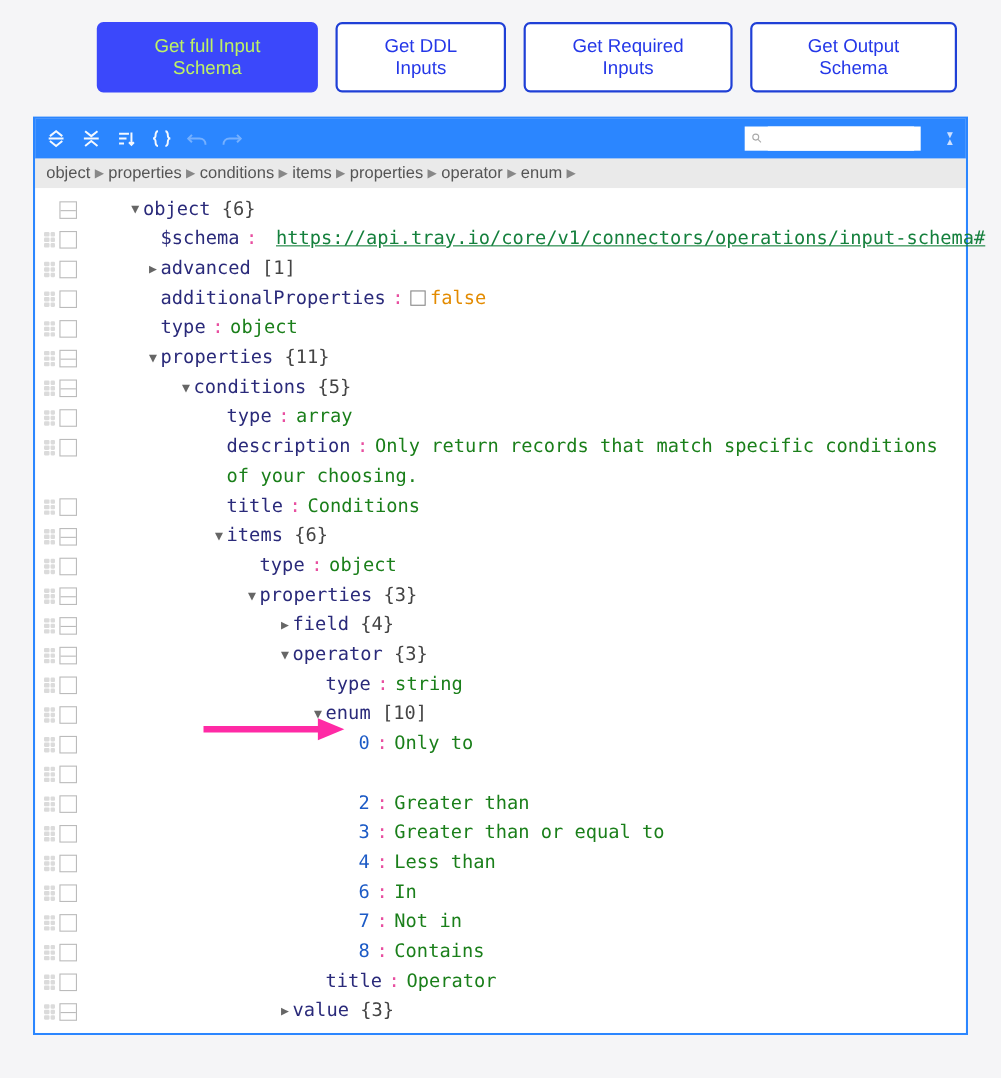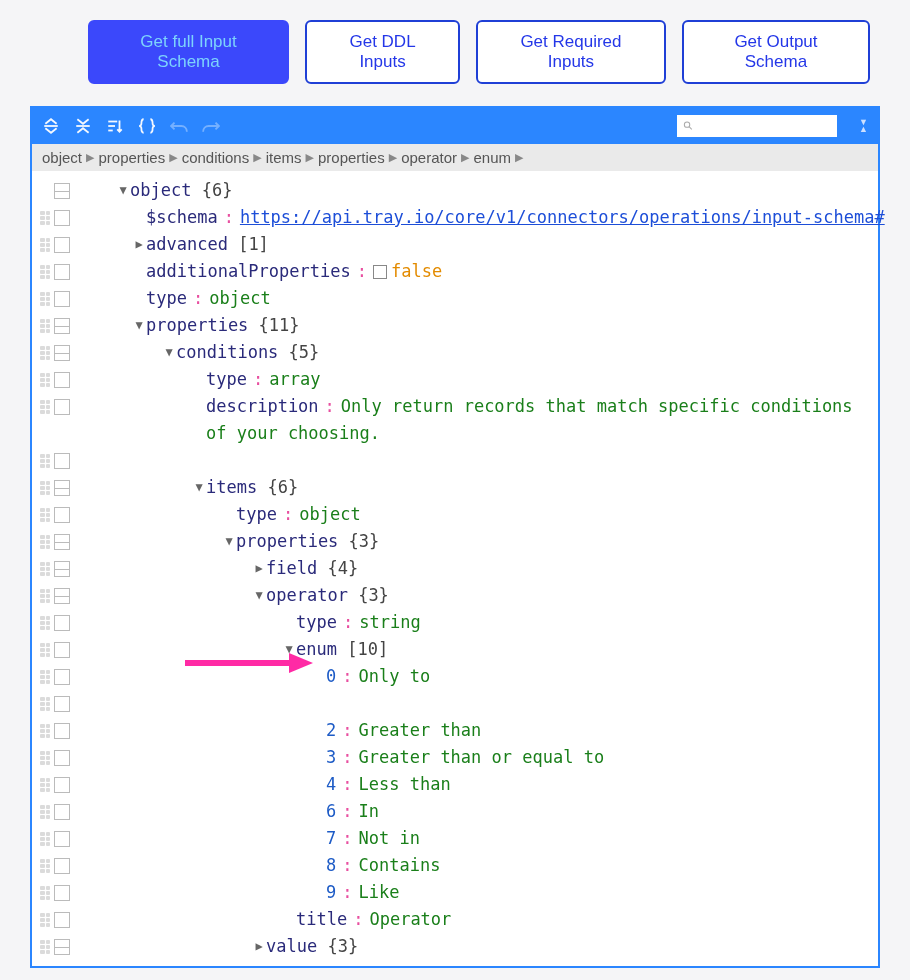--- a/index.html
+++ b/index.html
@@ -21,21 +21,21 @@
     border-radius: 6px;
     font-size: 17px;
     font-weight: 500;
     cursor: pointer;
     border: 2px solid #1f3fd6;
     background: #fff;
     color: #2437e8;
   }
   .btn.primary {
     background: #3b48fb;
-    color: #7dd3fc;
+    color: #bef264;
     border-color: #3b48fb;
     margin-left: 32px;
   }
   .editor-frame {
     margin: 0 30px;
     border: 2px solid #2b86ff;
   }
   .toolbar {
     background: #2b86ff;
     height: 36px;
@@ -130,21 +130,21 @@
     font-size:12px;
     justify-content:center;
     cursor:pointer;
   }
   .content {
     display:inline;
   }
   .key { color:#2a2a7a; }
   .count { color:#444; }
   .colon { color:#e84fa0; padding:0 6px; }
-  .val-link { color:#1d4ed8; text-decoration:underline; }
+  .val-link { color:#15803d; text-decoration:underline;margin-left:11px; }
   .val-str  { color:#1a7f1a; }
   .val-false { color:#e38b00; }
   .idx { color:#1d5bc6; }
   .checkbox-inline {
     width:14px; height:14px;
     border:1px solid #888;
     display:inline-block;
     vertical-align:-2px;
     margin-right:4px;
   }
@@ -389,20 +389,21 @@
             <i></i>
             <i></i>
             <i></i>
             <i></i>
             <i></i>
             <i></i>
           </span>
           <span class="node-box"></span>
         </span>
       <span class="indent" style="width:120px"></span>
+      <span class="content"><span class="key">title</span><span class="colon">:</span><span class="val-str">Conditions</span></span>
     </div>
 
     <div class="row">
       <span class="gutter">
           <span class="drag-dots">
             <i></i>
             <i></i>
             <i></i>
             <i></i>
             <i></i>
@@ -627,35 +628,20 @@
               <i></i>
               <i></i>
               <i></i>
               <i></i>
               <i></i>
             </span>
             <span class="node-box"></span>
           </span>
           <span class="indent" style="width:240px"></span>
           <span class="content"><span class="idx">8</span><span class="colon">:</span><span class="val-str">Contains</span></span>
-        </div>
-        <div class="row">
-          <span class="gutter">
-            <span class="drag-dots">
-              <i></i>
-              <i></i>
-              <i></i>
-              <i></i>
-              <i></i>
-              <i></i>
-            </span>
-            <span class="node-box"></span>
-          </span>
-          <span class="indent" style="width:240px"></span>
-          <span class="content"><span class="idx">9</span><span class="colon">:</span><span class="val-str">Like</span></span>
         </div>
       </div>
 
     <div class="row">
       <span class="gutter">
           <span class="drag-dots">
             <i></i>
             <i></i>
             <i></i>
             <i></i>

